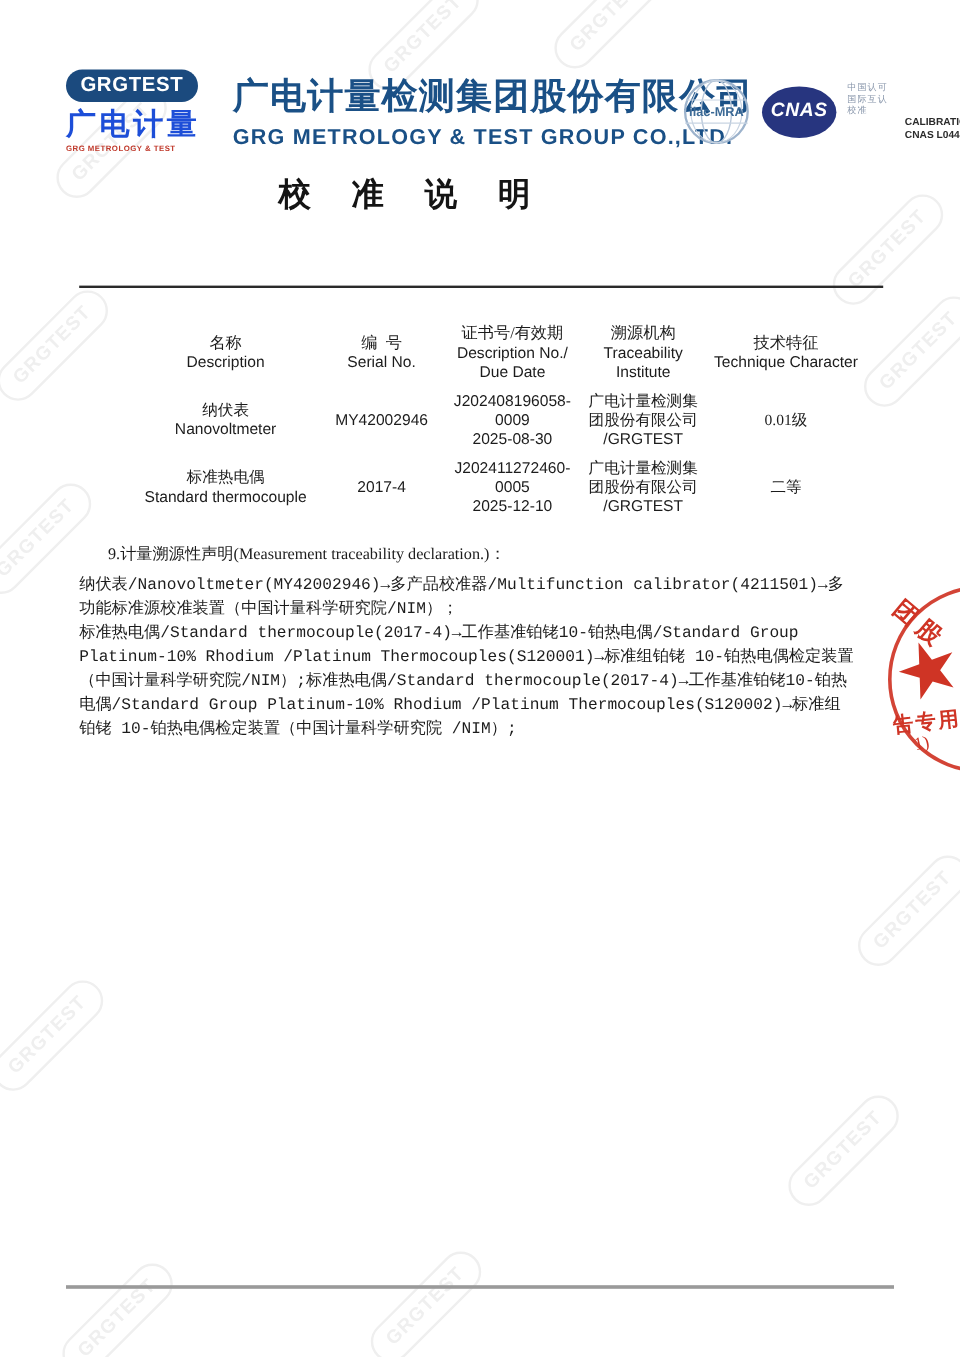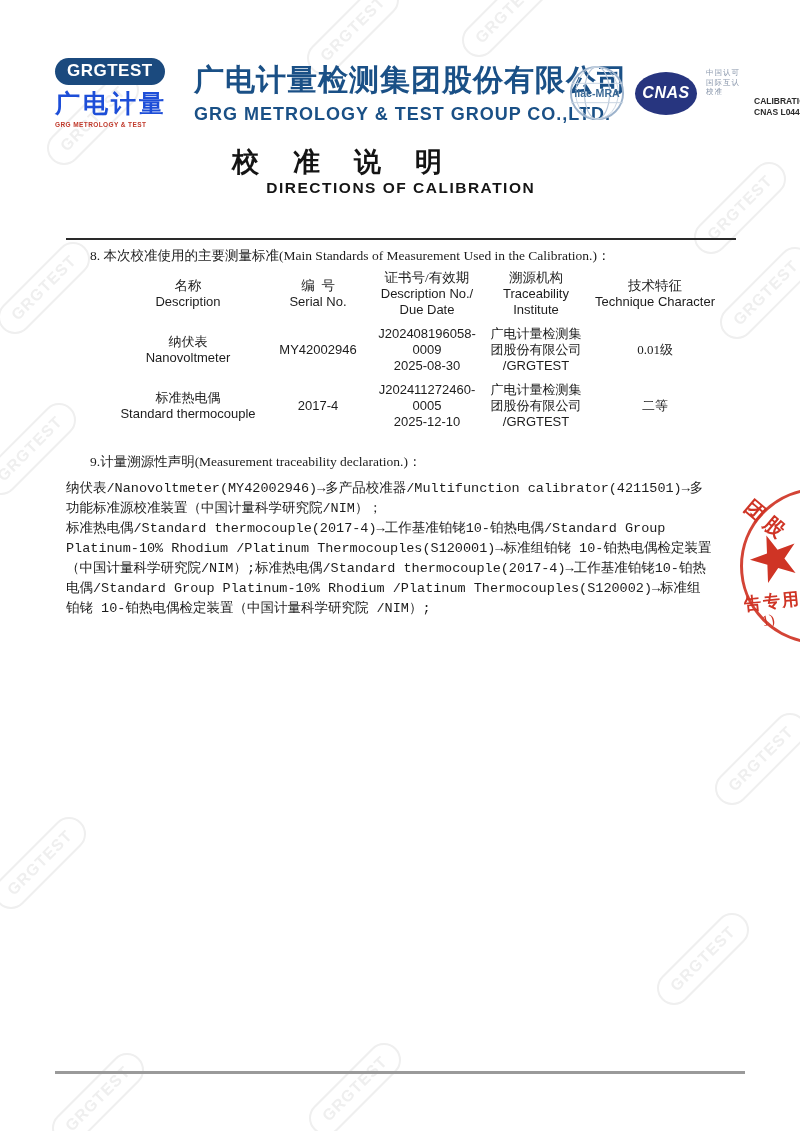--- a/index.html
+++ b/index.html
@@ -129,26 +129,24 @@
     <div class="accred-text">
       <div class="zh">中国认可</div>
       <div class="zh">国际互认</div>
       <div class="zh">校准</div>
       <div class="en">CALIBRATION</div>
       <div class="en">CNAS L0446</div>
     </div>
   </div>
 
   <div class="title-cn">校准说明</div>
-  <div class="title-en">DIRECTIONS OF CALIBRATION</div>
 
 
   <div class="rule-top"></div>
 
-  <div class="sec8-heading">8. 本次校准使用的主要测量标准(Main Standards of Measurement Used in the Calibration.)：</div>
 
   <table class="standards">
     <thead>
       <tr>
         <th class="c1">
           <div class="hdr-cn">名称</div>
           <div class="hdr-en">Description</div>
         </th>
         <th class="c2">
           <div class="hdr-cn">编  号</div>

